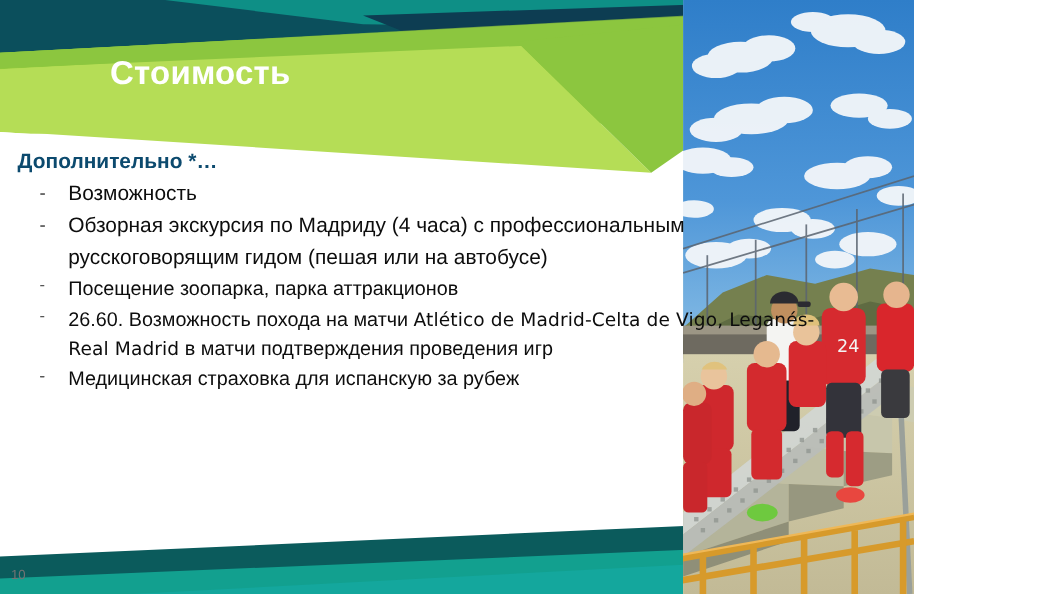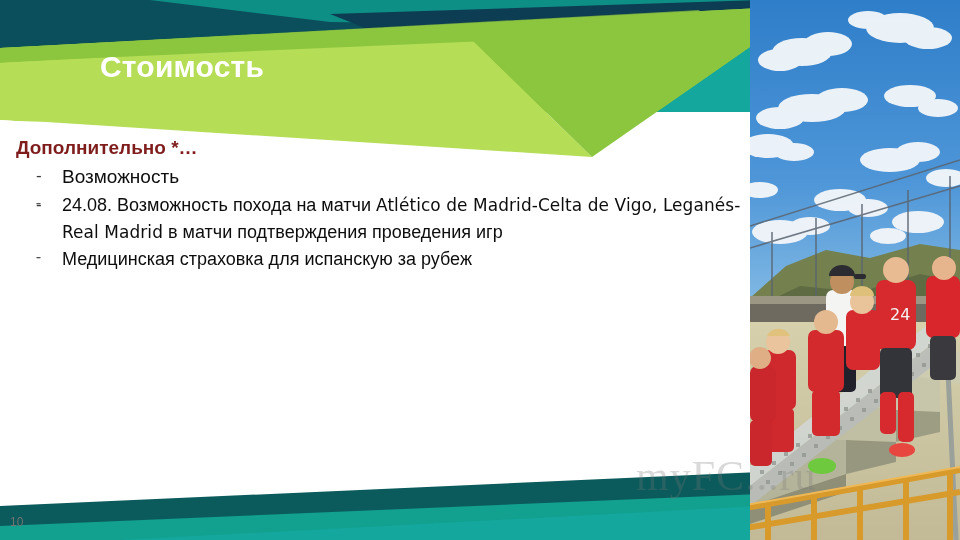--- a/index.html
+++ b/index.html
@@ -1,21 +1,22 @@
 <!DOCTYPE html>
 <html><head>
 <meta charset="utf-8">
 <style>
   html,body{margin:0;padding:0;background:#fff;}
   #slide{
     position:relative;
-    width:960px;height:540px;
+    width:808px;height:540px;
     overflow:hidden;
     background:#ffffff;
     font-family:"Liberation Sans", sans-serif;
+    padding-left:23px;
   }
 
   
   #headerArt{
     position:absolute;left:0;top:0;width:760px;height:175px;
     overflow:hidden;
   }
   #headerArt svg{display:block;width:760px;height:175px;}
 
   
@@ -34,21 +35,21 @@
     z-index:5;
   }
 
   
   #body{
     position:absolute;left:0;top:136px;width:748px;
     z-index:4;
   }
   #lead{
     margin:0 0 3px 16px;
-    font-size:19px;font-weight:bold;color:#7f1d1d;
+    font-size:19px;font-weight:bold;color:#0c4a6e;
     line-height:1.25;
   }
   ul.bullets{
     list-style:none;margin:0;padding:0;
   }
   ul.bullets > li{
     position:relative;
     margin:0 0 0 36px;
     padding-left:26px;
     font-size:19px;color:#0d0d0d;
@@ -122,27 +123,29 @@
 
   <div id="body">
     <p id="lead">Дополнительно *…</p>
     <ul class="bullets">
       <li>
         <span class="dash">-</span>
         <span>Возможность</span>
       </li>
       <li>
         <span class="dash">-</span>
+        <span>Обзорная экскурсия по Мадриду (4 часа) с профессиональным русскоговорящим гидом (пешая или на автобусе)</span>
       </li>
       <li class="sm">
         <span class="dash">-</span>
+        <span>Посещение зоопарка, парка аттракционов</span>
       </li>
       <li class="sm">
         <span class="dash">-</span>
-        <span>24.08. Возможность похода на матчи </span><span class="alt">Atlético de Madrid-Celta de Vigo, Leganés-Real Madrid</span><span> в матчи подтверждения проведения игр</span>
+        <span>26.60. Возможность похода на матчи </span><span class="alt">Atlético de Madrid-Celta de Vigo, Leganés-Real Madrid</span><span> в матчи подтверждения проведения игр</span>
       </li>
       <li class="sm">
         <span class="dash">-</span>
       </li>
       <li class="sm">
         <span class="dash">-</span>
         <span>Медицинская страховка для испанскую за рубеж</span>
       </li>
     </ul>
   </div>
@@ -313,15 +316,14 @@
         <line x1="110" y1="490" x2="110" y2="540"></line>
         <line x1="156" y1="482" x2="156" y2="540"></line>
         <line x1="200" y1="474" x2="200" y2="540"></line>
       </g>
       <g stroke="#efb857" stroke-width="2" fill="none">
         <path d="M-4,505 L210,467"></path>
       </g>
     </svg>
   </div>
 
-  <div id="watermark">myFC...ru</div>
 
 </div>
 
 </body></html>

